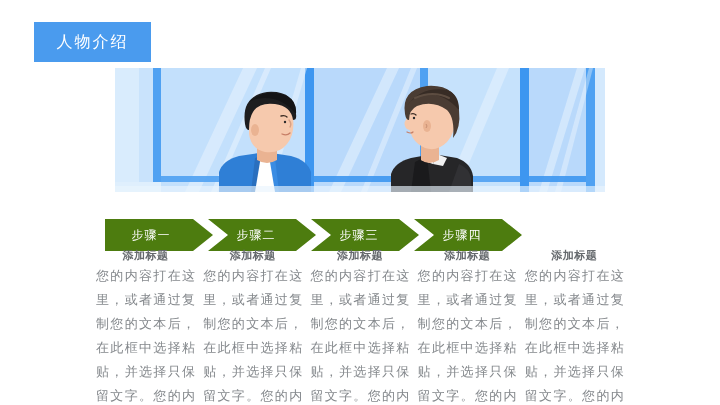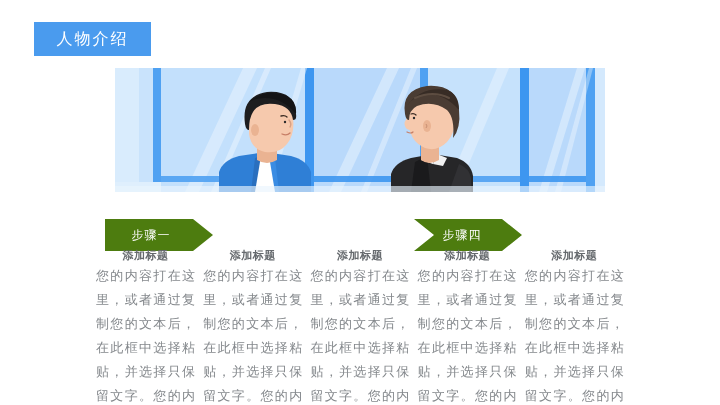--- a/index.html
+++ b/index.html
@@ -14,21 +14,21 @@
     overflow: hidden;
     position: relative;
   }
 
   
   .title-bar {
     position: absolute;
     left: 34px;
     top: 22px;
     width: 117px;
-    height: 34px;
+    height: 40px;
     background: #4a9bee;
     display: flex;
     align-items: center;
     justify-content: center;
   }
   .title-bar .title-text {
     color: #ffffff;
     font-size: 16px;
     letter-spacing: 2px;
     font-weight: 500;
@@ -218,20 +218,26 @@
 
       <rect x="0" y="118" width="490" height="6" fill="#e9f4fe" opacity="0.65"></rect>
     </g>
   </svg>
 </div>
 
 <div class="steps">
   <div class="step first s1">
     <span class="step-label">步骤一</span>
   </div>
+  <div class="step mid s2">
+    <span class="step-label">步骤二</span>
+  </div>
+  <div class="step mid s3">
+    <span class="step-label">步骤三</span>
+  </div>
   <div class="step mid s4">
     <span class="step-label">步骤四</span>
   </div>
 </div>
 
 <div class="cols">
   <div class="col">
     <div class="col-title">添加标题</div>
     <div class="col-body">您的内容打在这里，或者通过复制您的文本后，在此框中选择粘贴，并选择只保留文字。您的内容打在这里</div>
   </div>

